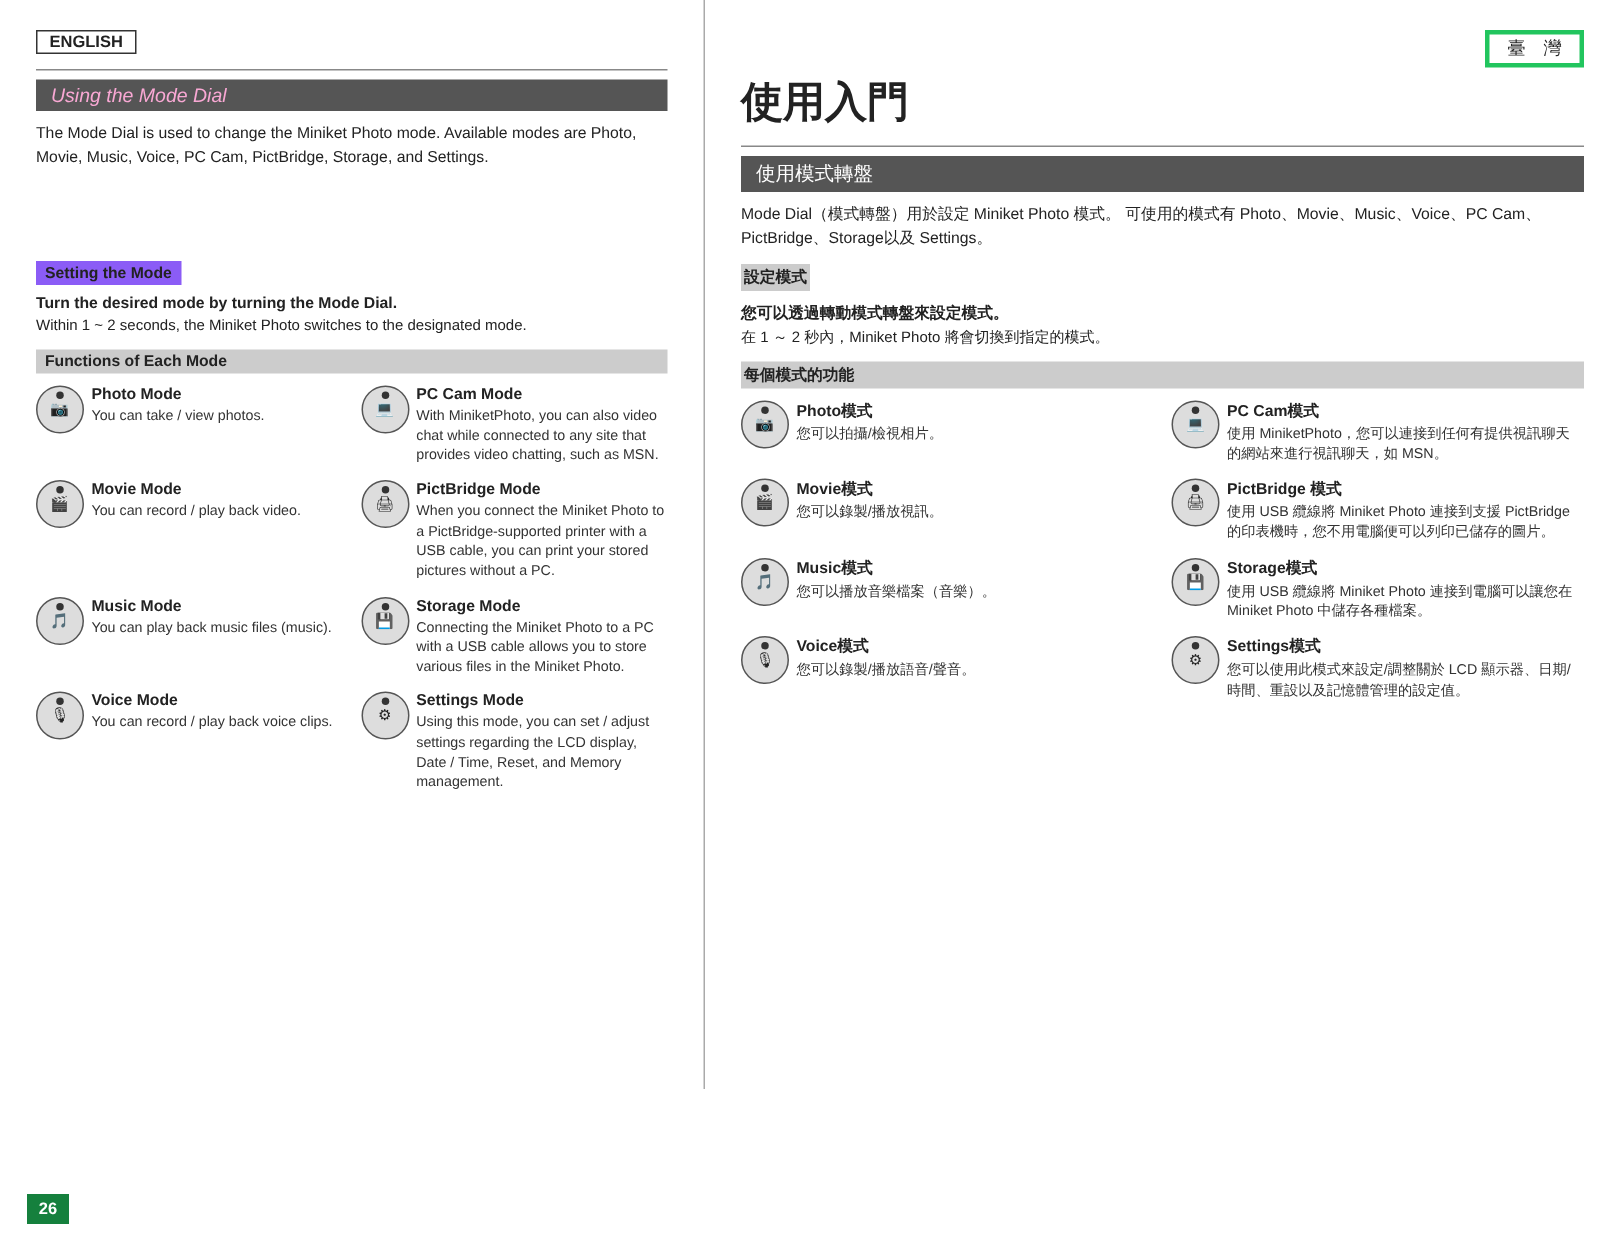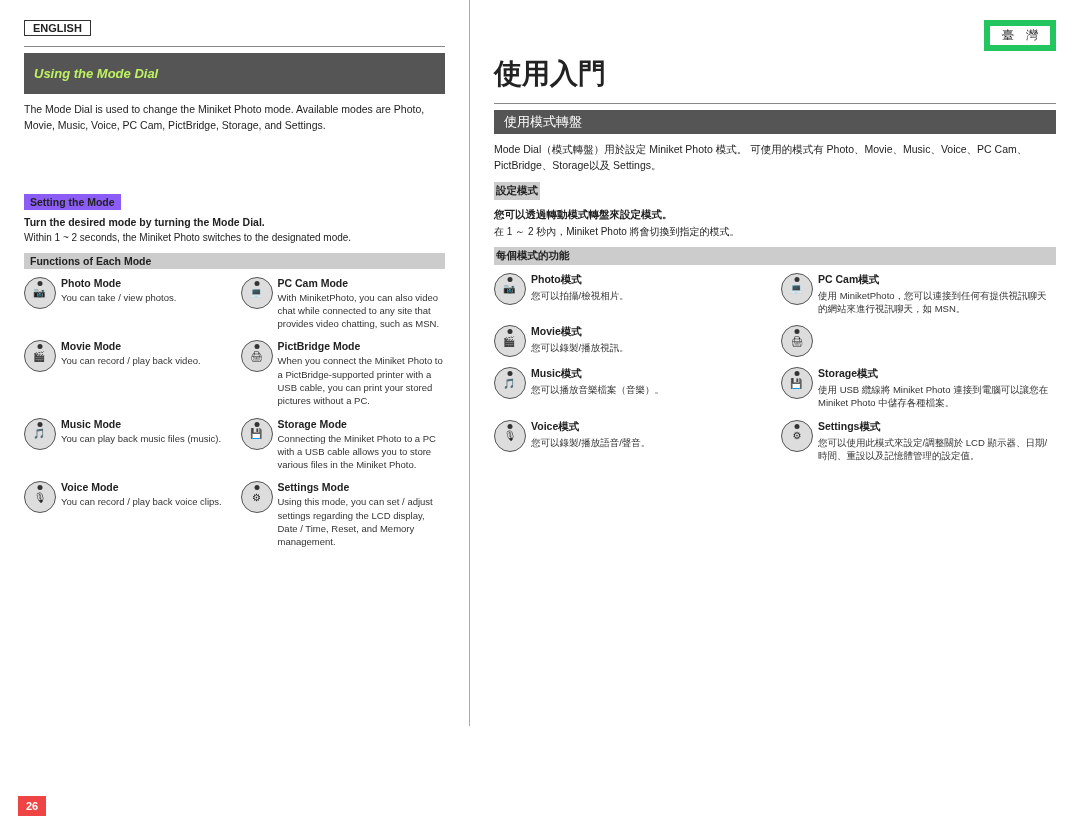--- a/index.html
+++ b/index.html
@@ -53,36 +53,36 @@
       font-style: italic;
     }
     .page-title-zh {
       font-size: 28px;
       font-weight: bold;
       margin-bottom: 10px;
     }
 
     
     .taiwan-label {
-      border: 6px solid #22c55e;
+      border: 3px solid #22c55e;
       display: inline-block;
       padding: 1px 12px;
       font-size: 12px;
       float: right;
       margin-top: 0;
     }
 
     
     .section-header {
       background: #555;
-      color: #bef264;
+      color: #f9a8d4;
       font-style: italic;
-      font-weight: bold;
+      font-weight: normal;
       font-size: 13px;
-      padding: 13px 10px;
+      padding: 3px 10px;
       margin-bottom: 8px;
       display: inline-block;
       width: 100%;
     }
     .section-header-zh {
       background: #555;
       color: #fff;
       font-size: 13px;
       padding: 3px 10px;
       margin-bottom: 8px;
@@ -180,21 +180,21 @@
       font-size: 9.5px;
       line-height: 1.4;
       color: #333;
     }
 
     
     .page-number {
       position: absolute;
       bottom: 14px;
       left: 18px;
-      background: #ef4444;
+      background: #15803d;
       color: #fff;
       width: 28px;
       height: 20px;
       display: flex;
       align-items: center;
       justify-content: center;
       font-size: 11px;
       font-weight: bold;
       clip-path: polygon(0 0, 100% 0, 100% 100%, 0 100%);
     }
@@ -404,20 +404,24 @@
               <div class="mode-title-zh">Movie模式</div>
               <div class="mode-desc-zh">您可以錄製/播放視訊。</div>
             </div>
           </div>
 
           <div class="mode-block">
             <div class="small-dial">
               <div class="small-dial-dot"></div>
               <span style="font-size:10px;">🖨</span>
             </div>
+            <div class="mode-text">
+              <div class="mode-title-zh">PictBridge 模式</div>
+              <div class="mode-desc-zh">使用 USB 纜線將 Miniket Photo 連接到支援 PictBridge 的印表機時，您不用電腦便可以列印已儲存的圖片。</div>
+            </div>
           </div>
 
           <div class="mode-block">
             <div class="small-dial">
               <div class="small-dial-dot"></div>
               <span style="font-size:10px;">🎵</span>
             </div>
             <div class="mode-text">
               <div class="mode-title-zh">Music模式</div>
               <div class="mode-desc-zh">您可以播放音樂檔案（音樂）。</div>

